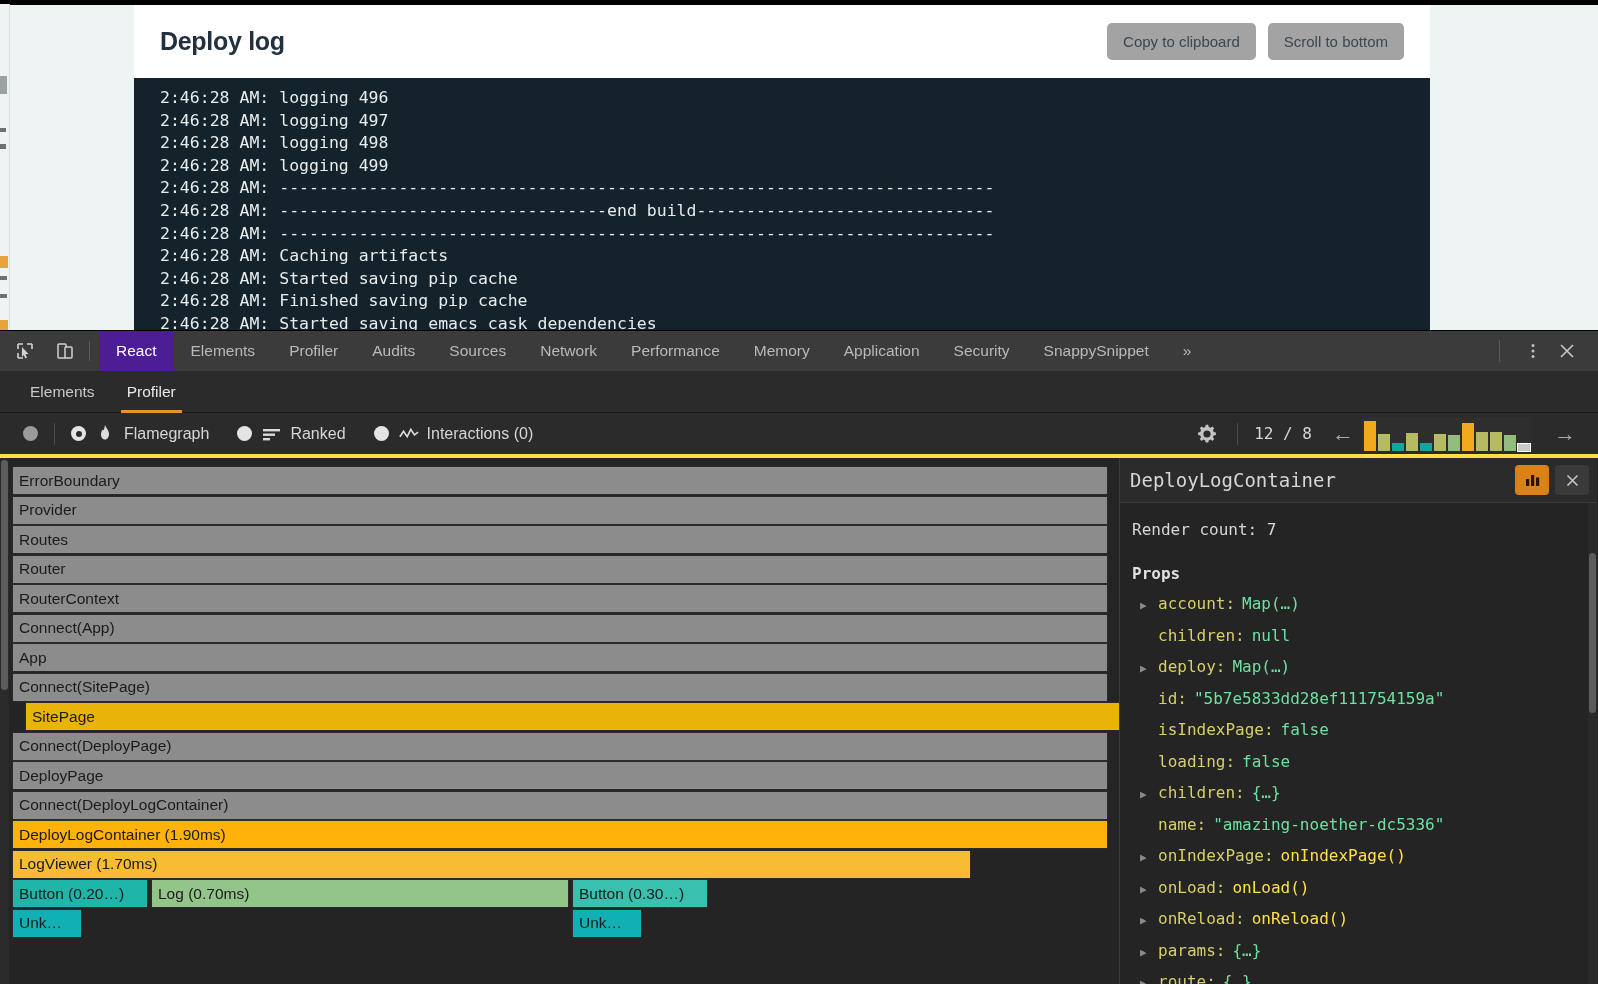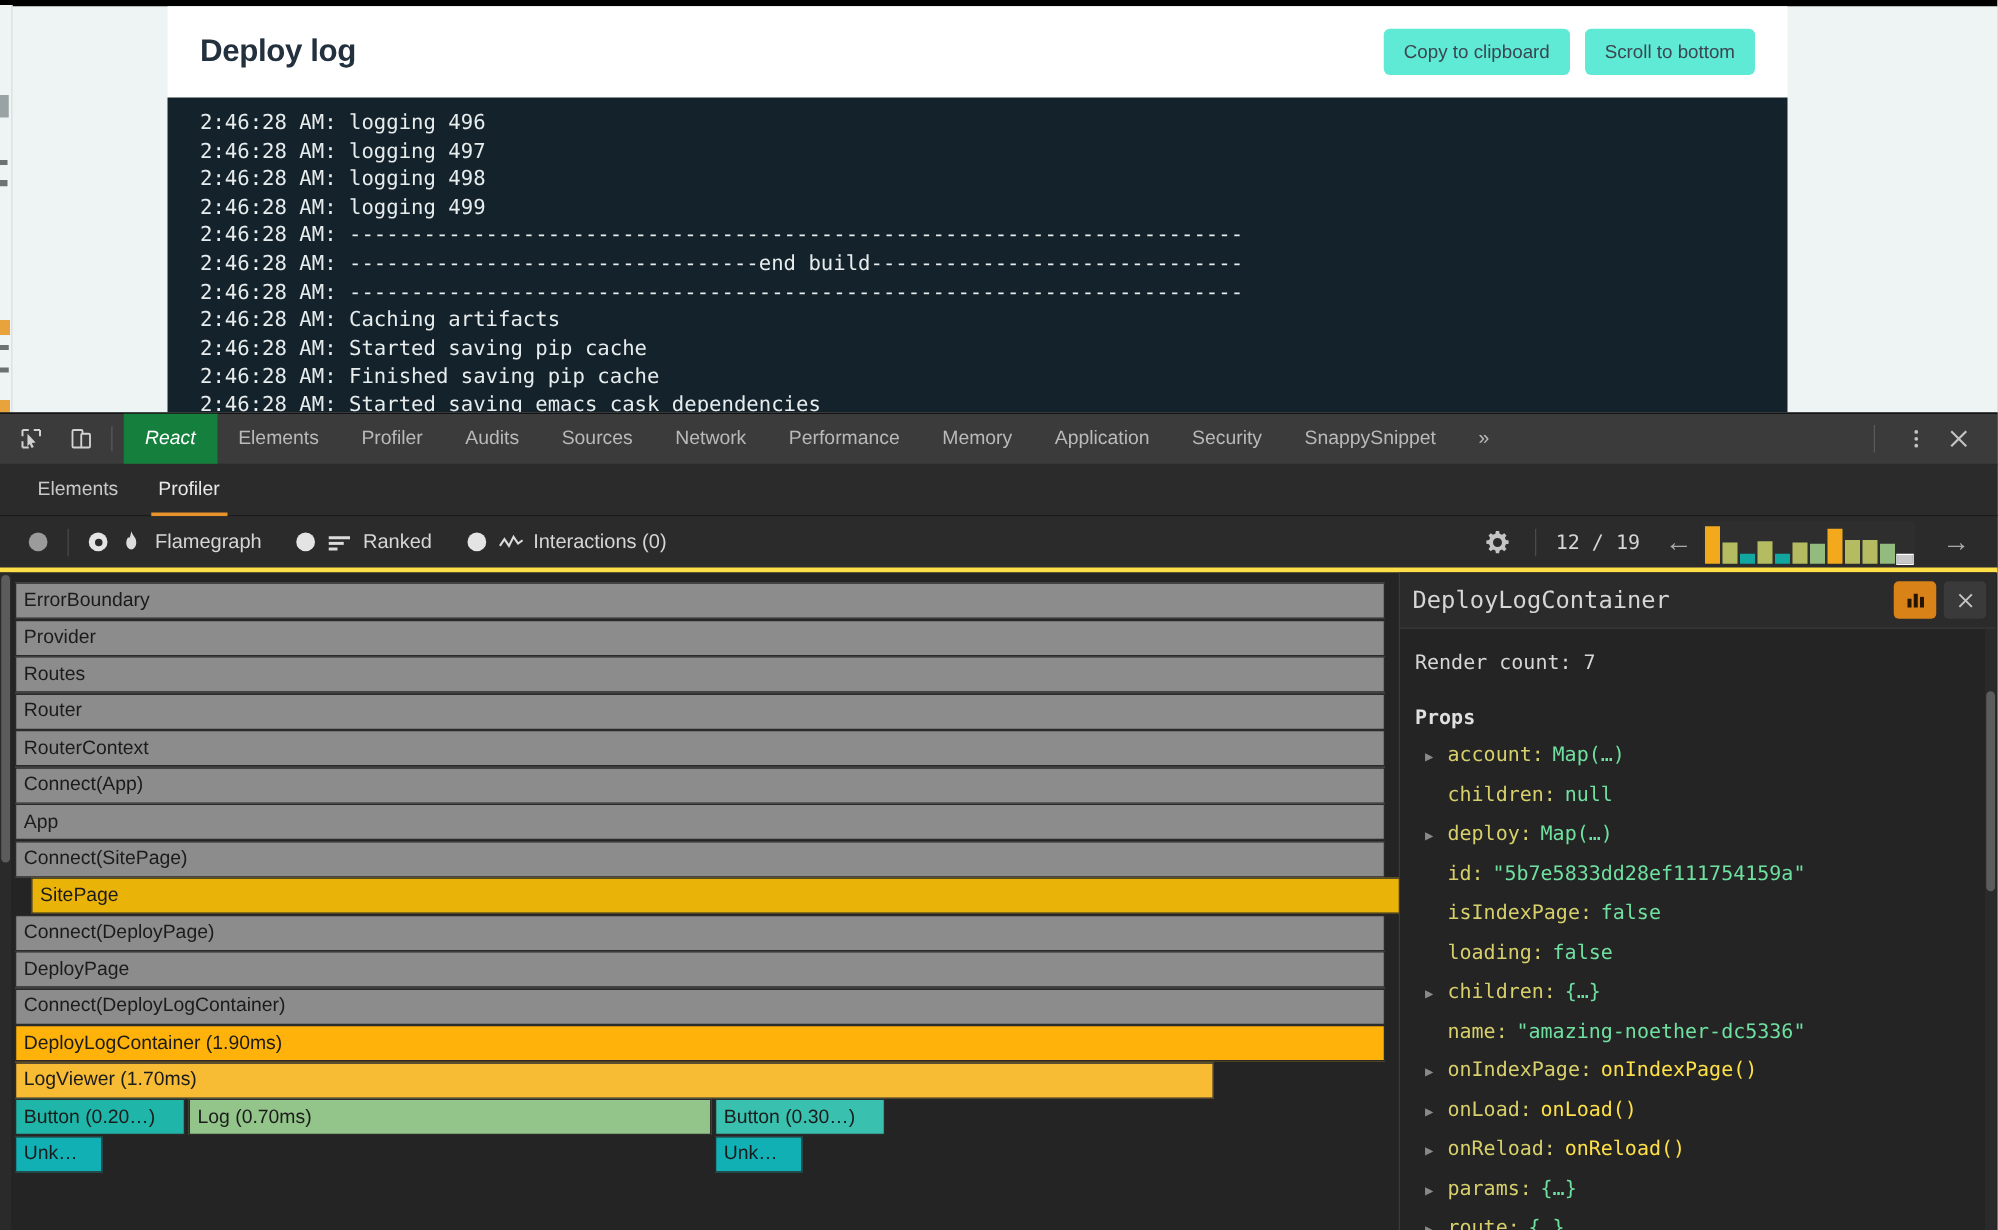--- a/index.html
+++ b/index.html
@@ -41,21 +41,21 @@
     display: flex; align-items: center; padding: 0 26px 0 26px;
   }
   #card-title {
     font-size: 25px; font-weight: bold; color: #23313f;
     letter-spacing: -0.3px;
   }
   #card-header-actions {
     margin-left: auto; display: flex; gap: 12px; align-items: center;
   }
   .hdr-btn {
-    background: #5eead4; border: none; border-radius: 5px;
+    background: #a3a3a3; border: none; border-radius: 5px;
     color: #3b4652; font-size: 15px;
     padding: 10px 16px; cursor: pointer;
     font-family: "Liberation Sans", sans-serif;
   }
   #log-console {
     position: absolute; left: 0; top: 73px; width: 1296px; height: 252px;
     background: #14232b;
     overflow: hidden;
     padding: 9px 0 0 26px;
   }
@@ -82,21 +82,21 @@
     display: flex; align-items: center; justify-content: center;
     cursor: pointer;
   }
   #tabbar-sep {
     width: 1px; height: 20px; background: #5a5a5a; margin: 0 9px 0 9px;
   }
   .dt-tab {
     color: #b9b9b9; font-size: 15.5px; padding: 11px 17px;
     cursor: pointer; white-space: nowrap;
   }
-  .dt-tab.active { background: #15803d; color: #ffffff; font-style: italic; }
+  .dt-tab.active { background: #4c1d95; color: #ffffff; }
   #dt-tabbar-right {
     margin-left: auto; display: flex; align-items: center;
     padding-right: 16px; gap: 4px;
   }
   #tabbar-sep-right { width:1px; height:22px; background:#5a5a5a; margin-right:14px; }
   .dt-icon-btn {
     width: 30px; height: 30px; display: flex; align-items: center;
     justify-content: center; cursor: pointer; color: #cfcfcf;
   }
 
@@ -353,21 +353,21 @@
       <div id="gear-btn">
         <svg width="20" height="20" viewBox="0 0 20 20">
           <path d="M10 6.4 A3.6 3.6 0 1 0 10 13.6 A3.6 3.6 0 1 0 10 6.4 Z
                    M8.7 0.8 h2.6 l0.4 2.2 l1.9 0.8 l1.8-1.3 l1.8 1.8 l-1.3 1.8 l0.8 1.9
                    l2.2 0.4 v2.6 l-2.2 0.4 l-0.8 1.9 l1.3 1.8 l-1.8 1.8 l-1.8-1.3 l-1.9 0.8
                    l-0.4 2.2 h-2.6 l-0.4-2.2 l-1.9-0.8 l-1.8 1.3 l-1.8-1.8 l1.3-1.8 l-0.8-1.9
                    l-2.2-0.4 v-2.6 l2.2-0.4 l0.8-1.9 l-1.3-1.8 l1.8-1.8 l1.8 1.3 l1.9-0.8 Z" fill="#c4c4c4" fill-rule="evenodd"></path>
         </svg>
       </div>
       <div class="tb-sep"></div>
-      <div id="snapshot-count">12 / 19</div>
+      <div id="snapshot-count">12 / 8</div>
       <div class="arrow-btn">←</div>
       <div id="snapshot-chart">
           <div class="snap-bar" style="height: 30px; background: rgb(242, 169, 27);"></div>
           <div class="snap-bar" style="height: 17px; background: rgb(181, 187, 97);"></div>
           <div class="snap-bar" style="height: 8px; background: rgb(17, 167, 160);"></div>
           <div class="snap-bar" style="height: 18px; background: rgb(181, 187, 97);"></div>
           <div class="snap-bar" style="height: 8px; background: rgb(17, 167, 160);"></div>
           <div class="snap-bar" style="height: 17px; background: rgb(181, 187, 97);"></div>
           <div class="snap-bar" style="height: 16px; background: rgb(148, 187, 126);"></div>
           <div class="snap-bar" style="height: 28px; background: rgb(242, 169, 27);"></div>

